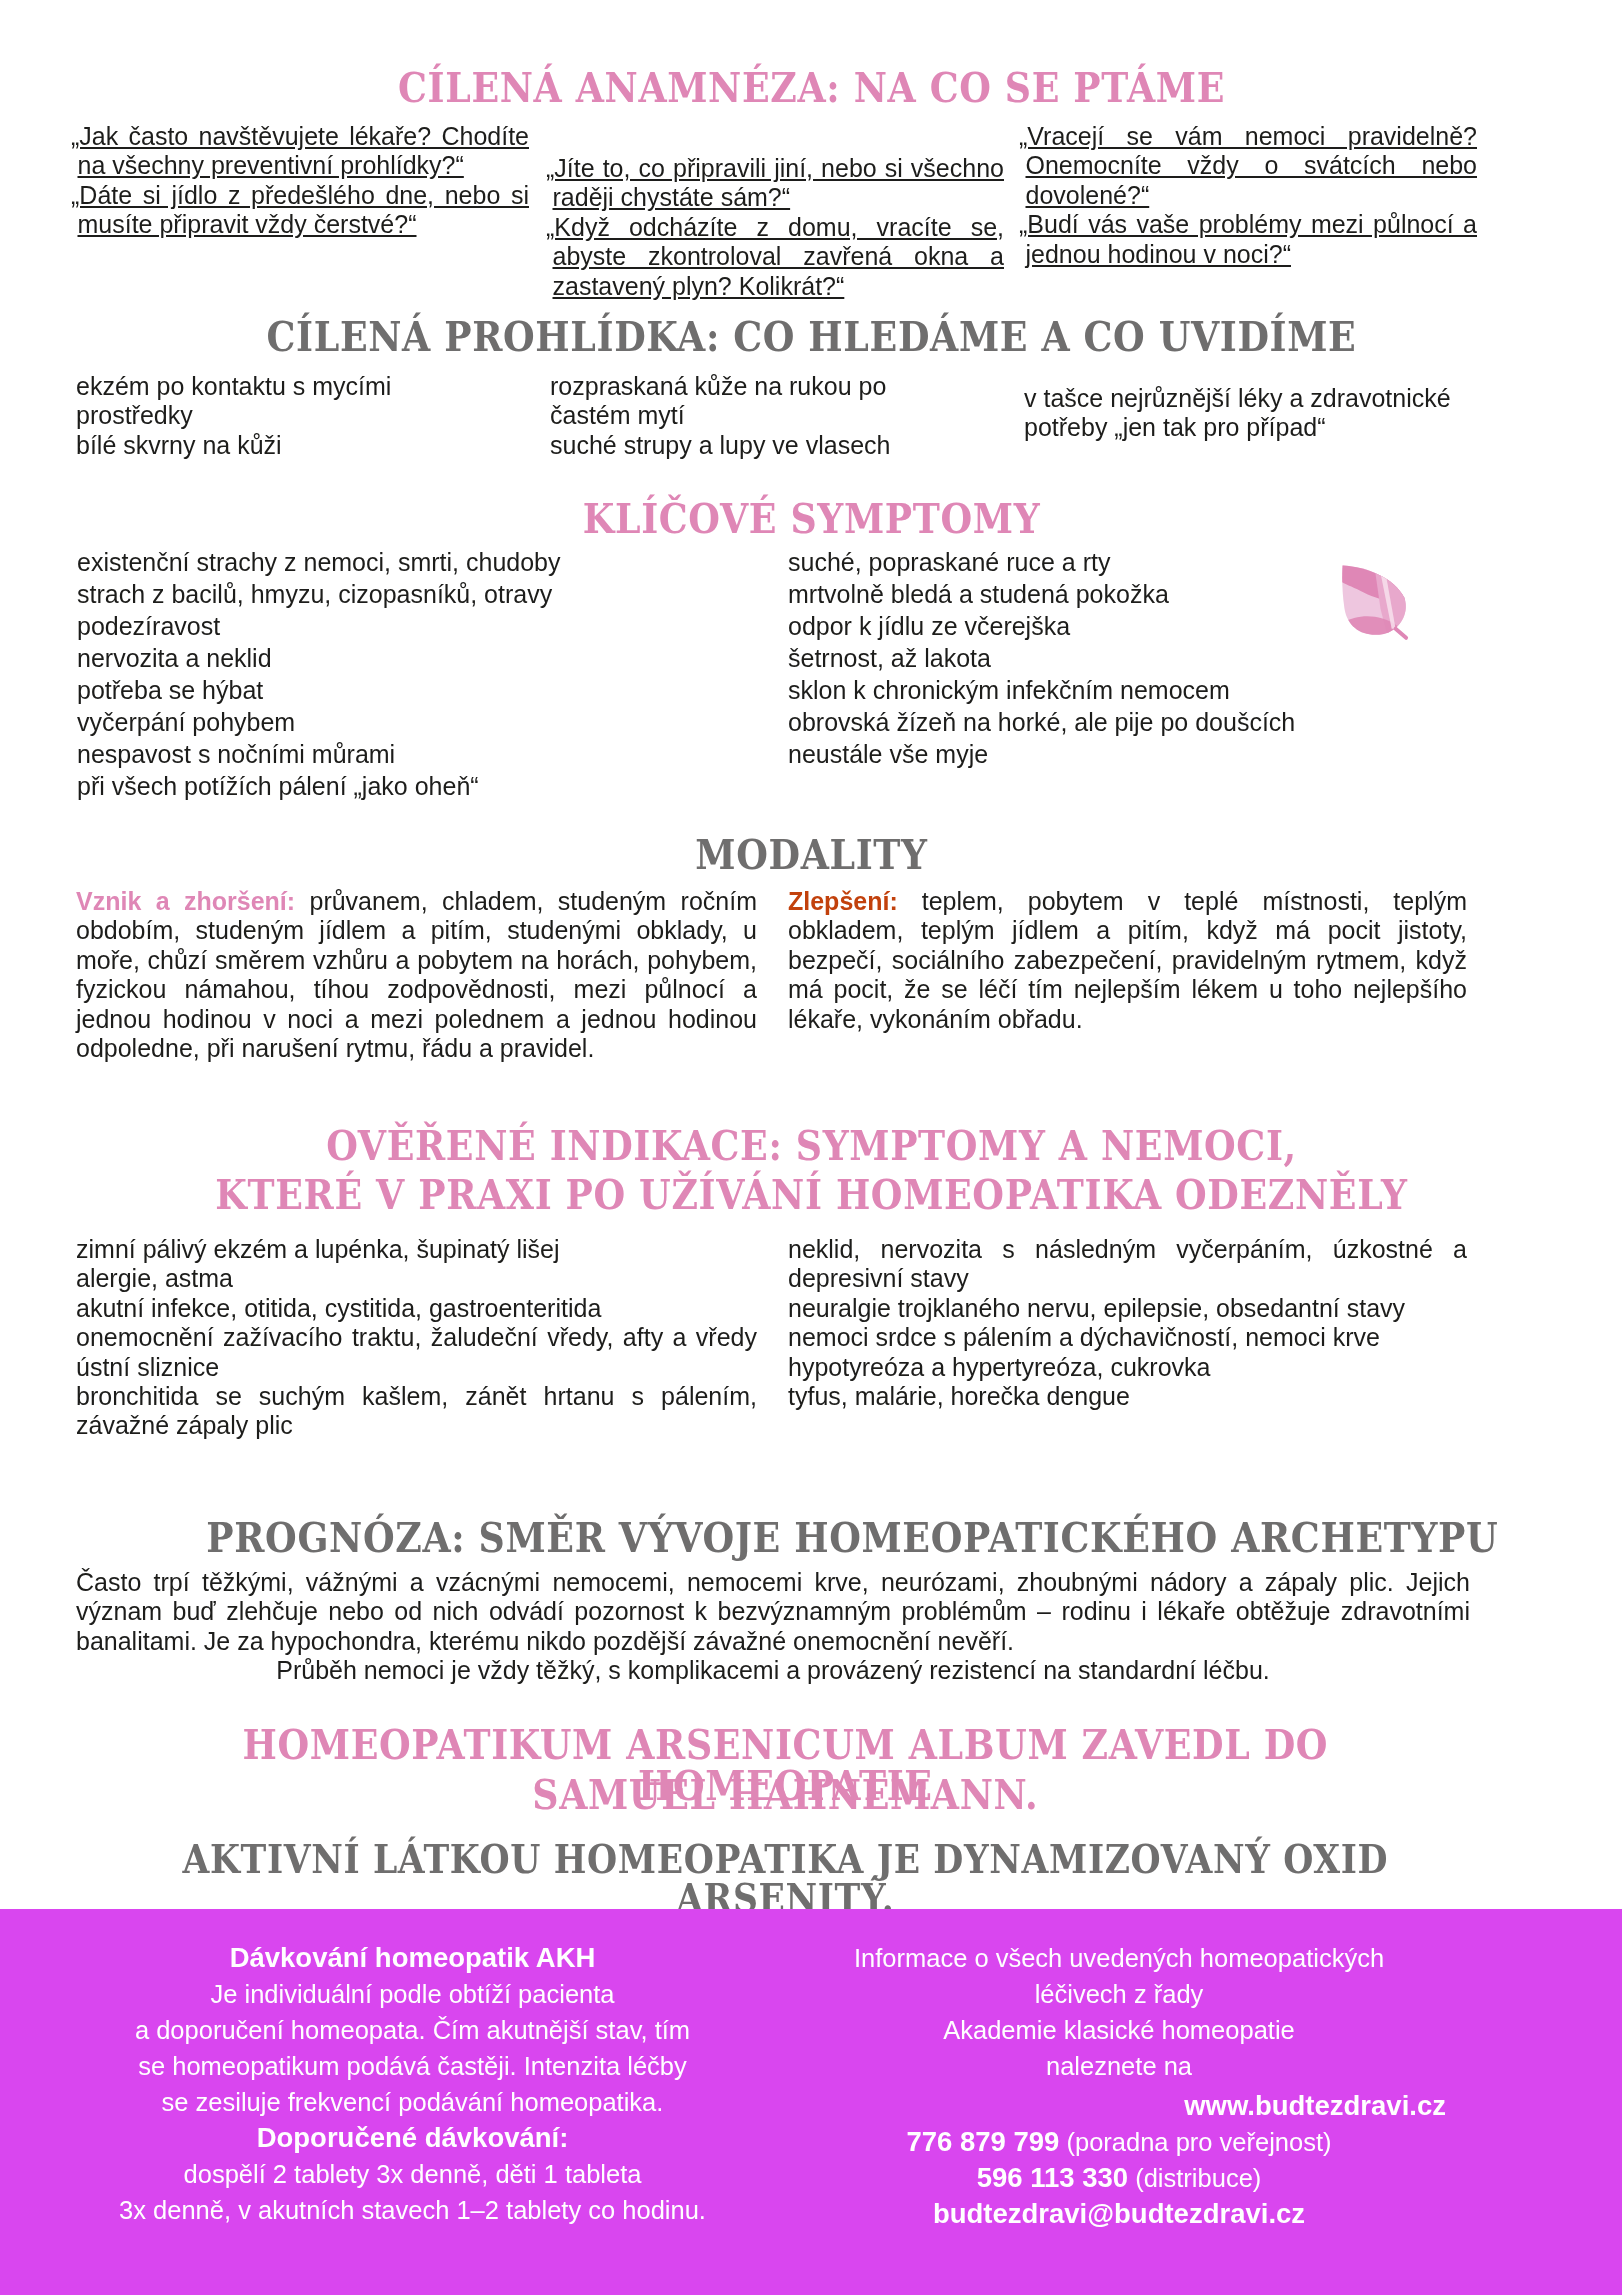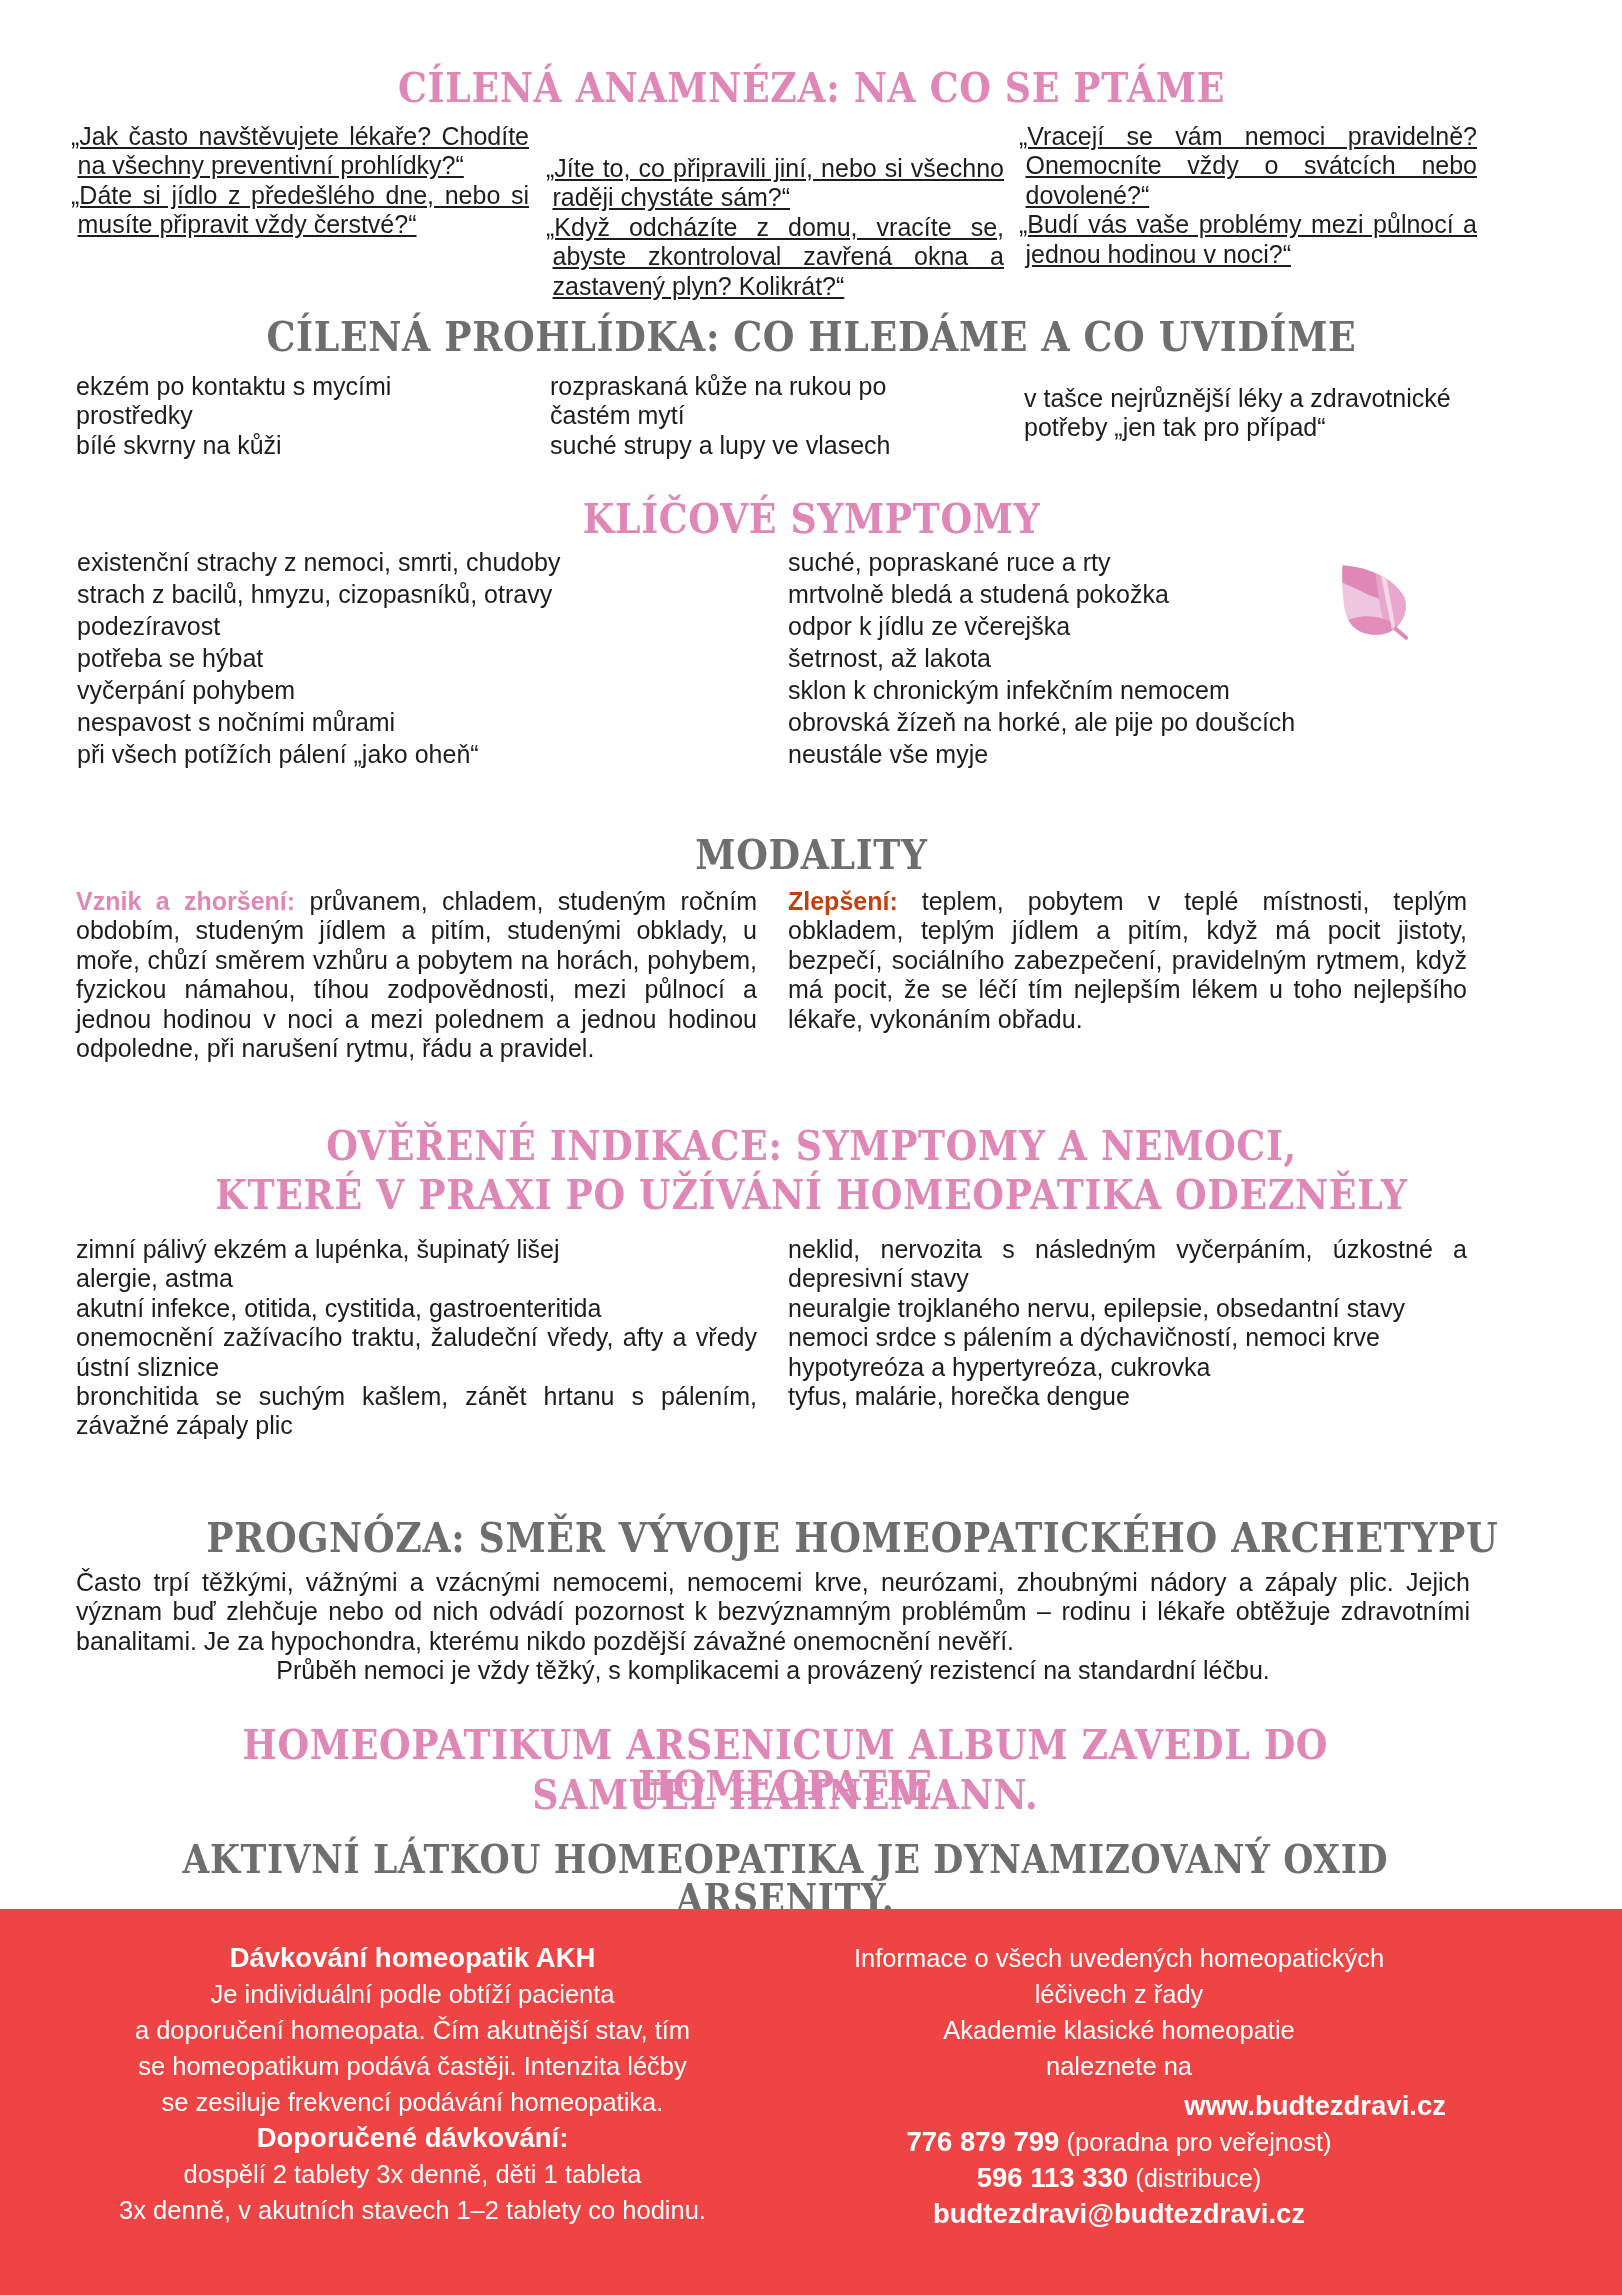--- a/index.html
+++ b/index.html
@@ -16,21 +16,21 @@
   .txt p { margin: 0; }
   .just { text-align: justify; text-align-last: left; }
   .col3 { width: 458px; text-decoration: underline; }
   .item { margin-bottom: 7.9px; }
   .list .row { height: 32px; white-space: nowrap; }
   .hang { text-indent: -6.5px; padding-left: 6.5px; }
   .lbl-pink { color: #df87b6; font-weight: bold; }
   .lbl-gray { color: #c2410c; font-weight: bold; }
   #footer {
     position: absolute; left: 0; top: 1909px; width: 1623px; height: 386px;
-    background: #ef4444; color: #ffffff;
+    background: #d946ef; color: #ffffff;
   }
   .fcol { position: absolute; top: 31px; text-align: center; font-size: 25.5px; line-height: 36px; }
   .fcol .b { font-weight: bold; font-size: 27.5px; }
   #leaf { position: absolute; left: 1338px; top: 563px; width: 72px; height: 79px; }
 </style>
 </head>
 <body>
 
 <div class="h pink" style="top: 68px; font-size: 41px; transform: scaleX(0.887);">CÍLENÁ ANAMNÉZA: NA CO SE PTÁME</div>
 <div class="txt just col3" style="left:71px;top:122px;">
@@ -57,20 +57,21 @@
 </div>
 <div class="txt" style="left:1024px;top:364px;width:458px;margin-top:20px;">
   <p class="item">v tašce nejrůznější léky a zdravotnické potřeby „jen tak pro případ“</p>
 </div>
 
 <div class="h pink" style="top: 499px; font-size: 41px; transform: scaleX(0.887);">KLÍČOVÉ SYMPTOMY</div>
 <div class="txt list" style="left:77px;top:548px;width:687px;">
   <div class="row">existenční strachy z nemoci, smrti, chudoby</div>
   <div class="row">strach z bacilů, hmyzu, cizopasníků, otravy</div>
   <div class="row">podezíravost</div>
+  <div class="row">nervozita a neklid</div>
   <div class="row">potřeba se hýbat</div>
   <div class="row">vyčerpání pohybem</div>
   <div class="row">nespavost s nočními můrami</div>
   <div class="row">při všech potížích pálení „jako oheň“</div>
 </div>
 <div class="txt list" style="left:788px;top:548px;width:687px;">
   <div class="row">suché, popraskané ruce a rty</div>
   <div class="row">mrtvolně bledá a studená pokožka</div>
   <div class="row">odpor k jídlu ze včerejška</div>
   <div class="row">šetrnost, až lakota</div>

